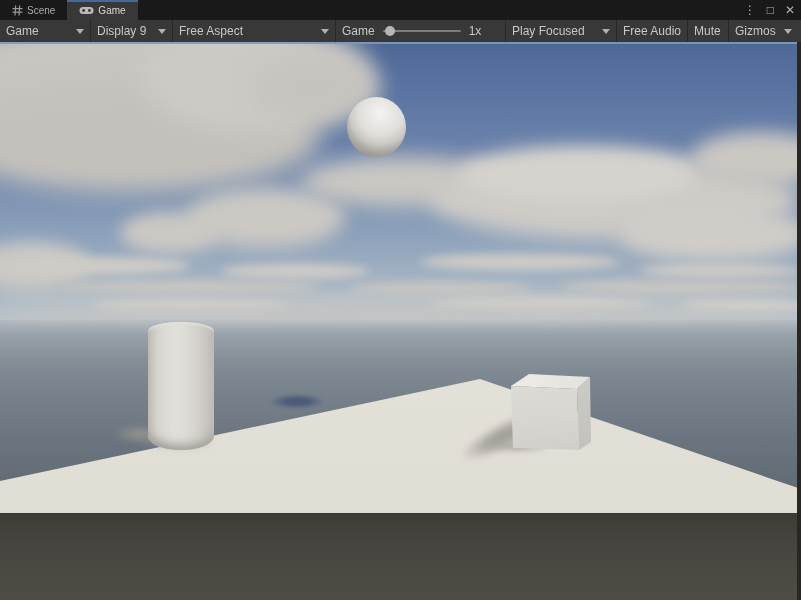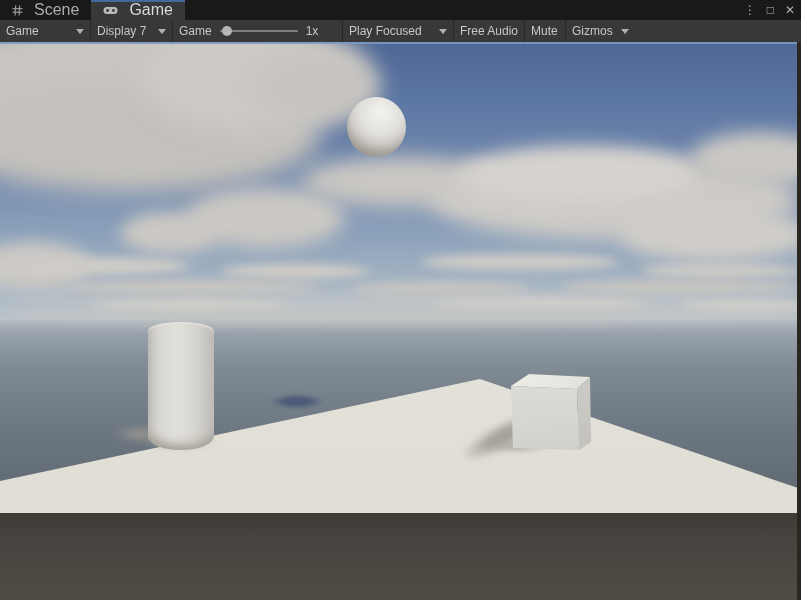--- a/index.html
+++ b/index.html
@@ -2,22 +2,22 @@
 <html><head>
 <meta charset="utf-8">
 <style>
   * { margin:0; padding:0; box-sizing:border-box; }
   html,body { width:801px; height:600px; overflow:hidden; background:#191919;
               font-family:"Liberation Sans", sans-serif; }
   .window { width:801px; height:600px; display:flex; flex-direction:column; }
 
   
   .tabbar { height:20px; background:#191919; display:flex; align-items:stretch; position:relative; flex:0 0 20px; }
-  .tab { display:inline-flex; align-items:center; gap:11px; padding:0 12px; color:#ababab;
-         font-size:16px; cursor:default; position:relative; }
+  .tab { display:inline-flex; align-items:center; gap:4px; padding:0 12px; color:#ababab;
+         font-size:10px; cursor:default; position:relative; }
   .tab .ticon { display:inline-flex; align-items:center; }
   .tab.active { background:#383838; color:#d8d8d8; }
   .tab.active::before { content:""; position:absolute; left:0; right:0; top:0; height:2px; background:#44699e; }
   .win-controls { position:absolute; right:4px; top:0; height:20px; display:flex; align-items:center; gap:7px;
                   color:#b3b3b3; font-size:12px; }
   .win-controls span { display:inline-block; line-height:20px; padding:0 2px; }
 
   
   .toolbar { height:22px; background:#383838; display:flex; align-items:stretch; flex:0 0 22px;
              color:#c8c8c8; font-size:12px; }
@@ -124,21 +124,25 @@
       <span>✕</span>
     </div>
   </div>
 
   <div class="toolbar">
     <div class="tb w-game">
       <span class="lbl">Game</span>
       <span class="arr"></span>
     </div>
     <div class="tb w-display">
-      <span class="lbl">Display 7</span>
+      <span class="lbl">Display 9</span>
+      <span class="arr"></span>
+    </div>
+    <div class="tb w-aspect">
+      <span class="lbl">Free Aspect</span>
       <span class="arr"></span>
     </div>
     <div class="tb w-scale">
       <span class="lbl">Game</span>
       <span class="slider-track">
         <span class="slider-thumb"></span>
       </span>
       <span class="scale-val">1x</span>
     </div>
     <div class="tb w-play">

